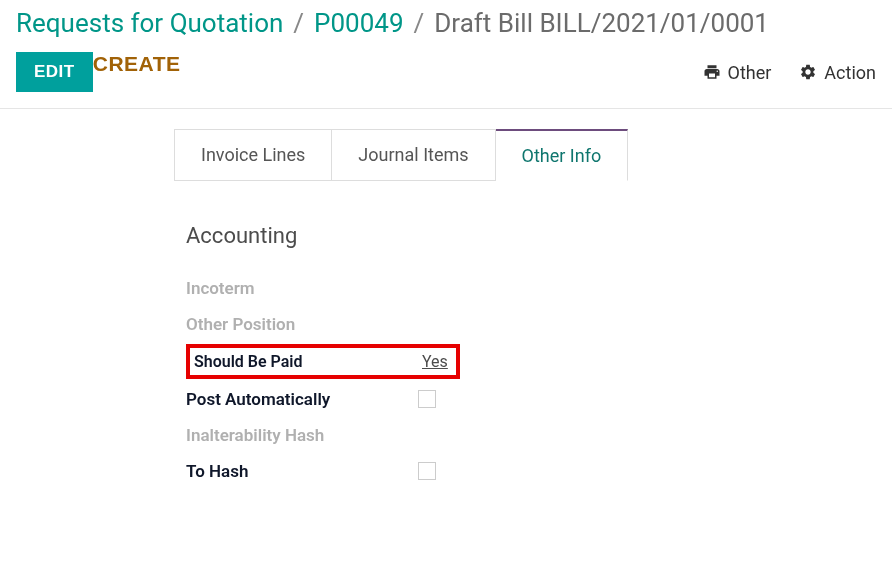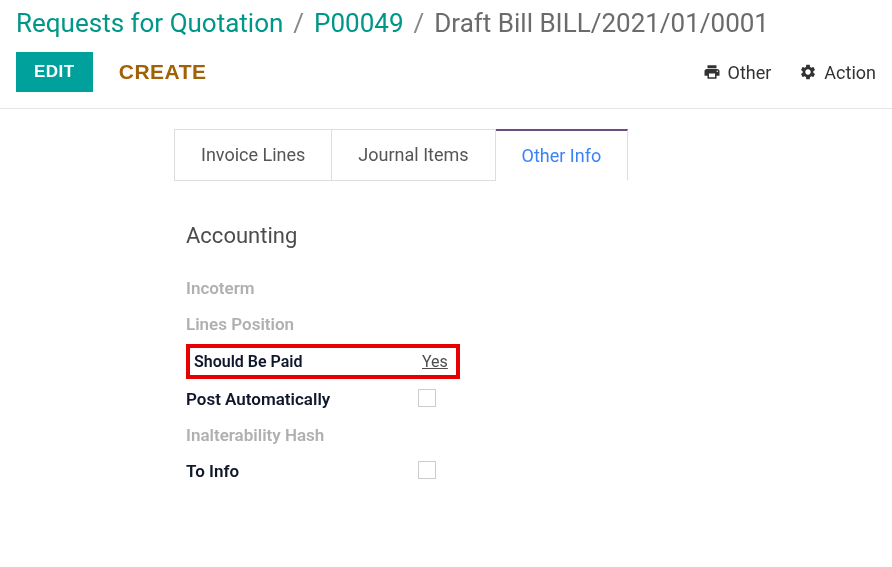--- a/index.html
+++ b/index.html
@@ -35,22 +35,21 @@
     }
     .toolbar {
       display: flex;
       align-items: center;
       justify-content: space-between;
       padding-bottom: 16px;
       padding-top: 4px;
     }
     .toolbar-left {
       display: flex;
-      align-items: center;
-      gap: 26px;
+      align-items: flex-start;
     }
     .btn-edit {
       background: #00a09d;
       color: #fff;
       border: none;
       padding: 10px 18px;
       font-size: 17px;
       font-weight: 600;
       letter-spacing: 0.5px;
       cursor: pointer;
@@ -100,33 +99,34 @@
       font-size: 18px;
       color: #555;
       border: 1px solid #ddd;
       border-left: none;
       background: #fff;
       cursor: pointer;
     }
     .tab.active {
       border-top: 2px solid #6d4c7d;
       border-bottom: 1px solid #fff;
-      color: #3b82f6;
+      color: #0f766e;
     }
     .tab-content {
       padding: 42px 12px 0 12px;
     }
     .section-title {
       font-size: 22px;
       color: #4c4c4c;
       font-weight: 400;
       margin-bottom: 22px;
     }
     .field-row {
       display: flex;
+      align-items: center;
       padding: 8px 0;
       font-size: 17px;
     }
     .field-label {
       width: 232px;
       color: #b0b0b0;
       font-weight: 600;
     }
     .field-label.dark { color: #0f172a; }
     .field-value {
@@ -194,37 +194,37 @@
       <div class="tab active">Other Info</div>
     </div>
     <div class="tab-content">
       <h2 class="section-title">Accounting</h2>
 
       <div class="field-row">
         <span class="field-label">Incoterm</span>
       </div>
 
       <div class="field-row">
-        <span class="field-label">Lines Position</span>
+        <span class="field-label">Other Position</span>
       </div>
 
       <div class="highlight-box">
         <span class="field-label dark">Should Be Paid</span>
         <span class="field-value">Yes</span>
       </div>
 
       <div class="field-row">
         <span class="field-label dark">Post Automatically</span>
         <span class="checkbox"></span>
       </div>
 
       <div class="field-row">
         <span class="field-label">Inalterability Hash</span>
       </div>
 
       <div class="field-row">
-        <span class="field-label dark">To Info</span>
+        <span class="field-label dark">To Hash</span>
         <span class="checkbox"></span>
       </div>
 
     </div>
   </div>
 </div>
 
 </body></html>

